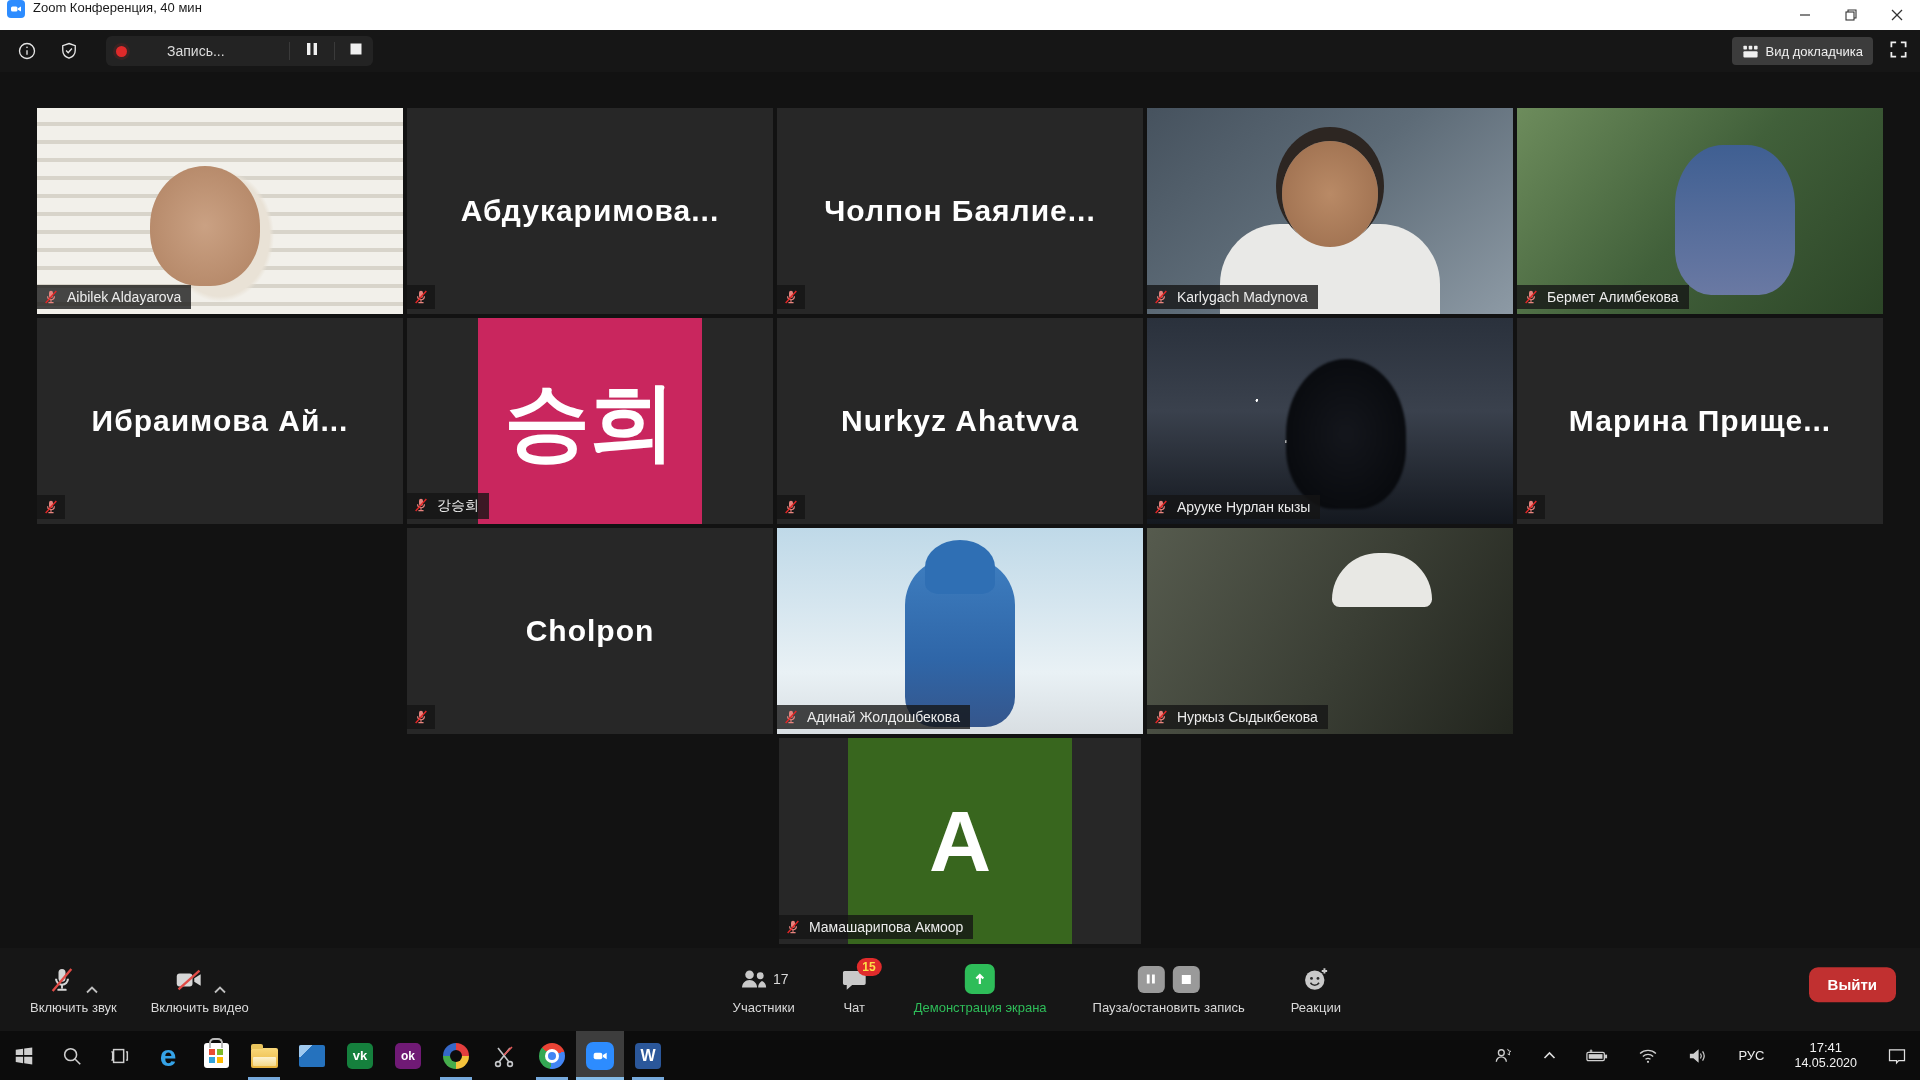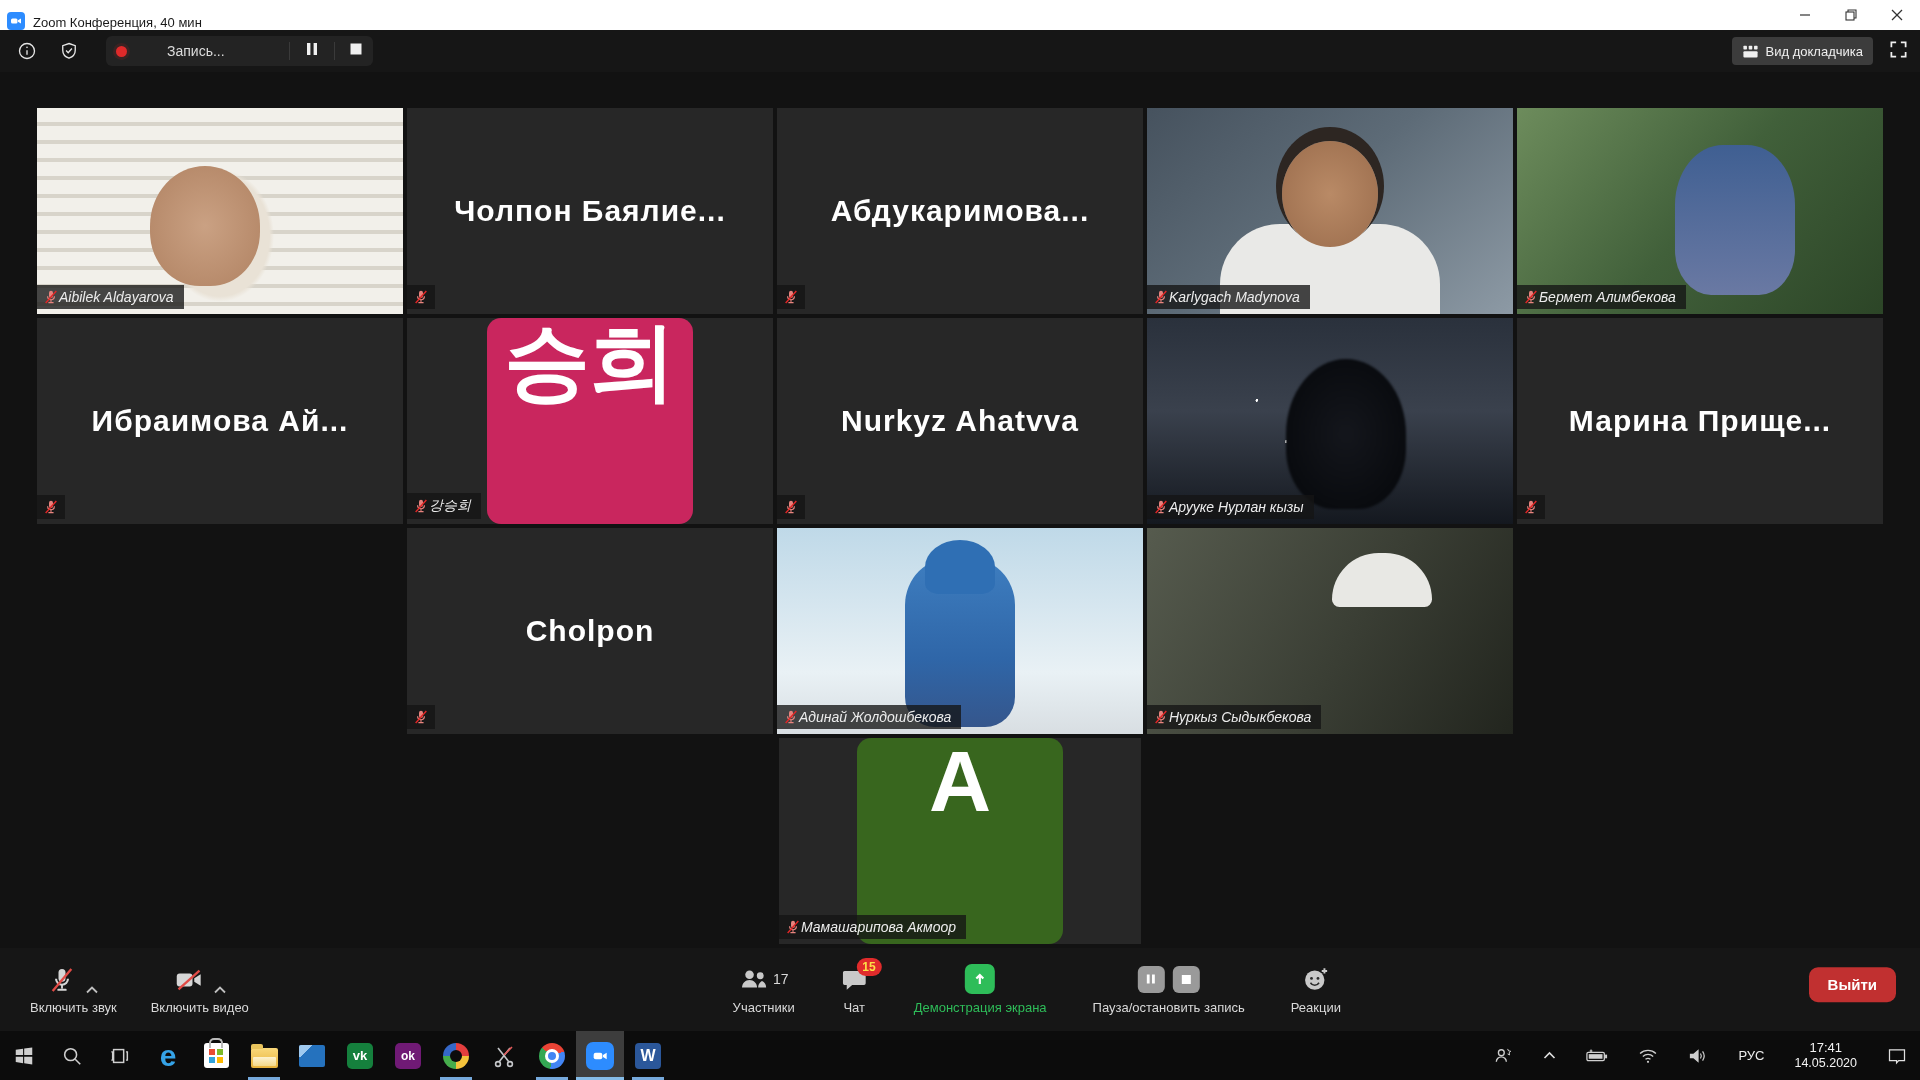--- a/index.html
+++ b/index.html
@@ -1,20 +1,20 @@
 <!DOCTYPE html>
 <html><head>
 <meta charset="utf-8">
 <style>
   * { margin:0; padding:0; box-sizing:border-box; }
   html,body { width:1920px; height:1080px; overflow:hidden; background:#000; }
   body { font-family:"Liberation Sans", sans-serif; }
 
   
-  .titlebar { height:30px; background:#fff; display:flex; align-items:flex-end; position:relative; }
+  .titlebar { height:30px; background:#fff; display:flex; align-items:flex-start; position:relative; }
   .titlebar .app-ico { width:18px; height:18px; border-radius:4px; background:#2D8CFF; margin:0 8px 0 7px;
                        display:flex; align-items:center; justify-content:center; }
   .titlebar .title { font-size:13px; color:#1a1a1a; }
   .win-controls { position:absolute; right:0; top:0; height:30px; display:flex; }
   .win-btn { width:46px; height:30px; display:flex; align-items:center; justify-content:center; }
 
   
   .topbar { height:42px; background:#161616; display:flex; align-items:center; position:relative; }
   .round-btn { width:30px; height:30px; border-radius:50%; display:flex; align-items:center; justify-content:center; margin-left:12px; }
   .rec-pill { margin-left:22px; height:30px; background:#232323; border-radius:6px; display:flex; align-items:center; padding:0 10px; }
@@ -26,25 +26,25 @@
                       gap:7px; padding:0 10px; color:#f0f0f0; font-size:13px; }
 
   
   .stage { height:876px; background:#121212; padding-top:36px; }
   .grid-row { display:flex; justify-content:center; gap:4px; margin-bottom:4px; }
   .tile { position:relative; width:366px; height:206px; background:#272727; overflow:hidden; }
   .tile.active { outline:3px solid #D8E36C; outline-offset:-3px; }
   .grid-row[data-row="4"] .tile { width:362px; }
   .center-name { position:absolute; inset:0; display:flex; align-items:center; justify-content:center;
                  color:#fff; font-weight:bold; font-size:30px; letter-spacing:1px; padding:0 14px; text-align:center; }
-  .avatar-box { position:absolute; top:0; bottom:0; left:50%; transform:translateX(-50%); width:206px;
-                display:flex; justify-content:center;border-radius:14px; }
+  .avatar-box { position:absolute; top:0; bottom:0; left:50%; transform:translateX(-50%); width:224px;
+                display:flex; align-items:center; justify-content:center; }
   .avatar-text { color:#fff; font-size:86px; font-weight:bold; line-height:1; }
-  .name-label { position:absolute; left:0; bottom:5px; display:flex; align-items:center; gap:0;
-                background:rgba(20,20,20,0.78); padding:4px 10px 4px 6px; max-width:95%;font-style:italic; }
+  .name-label { position:absolute; left:0; bottom:5px; display:flex; align-items:flex-start; gap:8px;
+                background:rgba(20,20,20,0.78); padding:4px 10px 4px 6px; max-width:95%; }
   .name-label.mic-only { padding:4px 6px; }
   .name-label .label-text { color:#ececec; font-size:14px; white-space:nowrap; }
 
   
   .scene { position:absolute; inset:0; }
   .scene-aibilek { background:
       radial-gradient(90px 110px at 50% 62%, #e9e2d6 0 55%, transparent 60%),
       repeating-linear-gradient(#f2f0ea 0 14px, #d8d4ca 14px 18px); }
   .scene-aibilek::after { content:""; position:absolute; left:46%; top:28%; width:110px; height:120px;
       border-radius:50% 50% 45% 45%; background:radial-gradient(#caa183, #b08262); transform:translateX(-50%); }
@@ -227,38 +227,38 @@
               <rect x="8" y="19.6" width="8" height="1.7" rx=".8"></rect>
             </g>
         <line x1="4" y1="21" x2="20" y2="3" stroke="#E02626" stroke-width="2.2"></line>
       </svg>
       <span class="label-text">Aibilek Aldayarova</span>
     </div>
   </div>
 
   <div class="tile">
 
+    <div class="center-name">Абдукаримова...</div>
+    <div class="name-label mic-only">
+      <svg class="mic" width="16" height="16" viewBox="0 0 24 24">
+        <g fill="#E8837E">
+              <rect x="9" y="2.5" width="6" height="11" rx="3"></rect>
+              <path d="M6 11a6 6 0 0 0 12 0h-1.8a4.2 4.2 0 0 1-8.4 0z"></path>
+              <rect x="11.2" y="16.2" width="1.6" height="3.2"></rect>
+              <rect x="8" y="19.6" width="8" height="1.7" rx=".8"></rect>
+            </g>
+        <line x1="4" y1="21" x2="20" y2="3" stroke="#E02626" stroke-width="2.2"></line>
+      </svg>
+
+    </div>
+  </div>
+
+  <div class="tile">
+
     <div class="center-name">Чолпон Баялие...</div>
-    <div class="name-label mic-only">
-      <svg class="mic" width="16" height="16" viewBox="0 0 24 24">
-        <g fill="#E8837E">
-              <rect x="9" y="2.5" width="6" height="11" rx="3"></rect>
-              <path d="M6 11a6 6 0 0 0 12 0h-1.8a4.2 4.2 0 0 1-8.4 0z"></path>
-              <rect x="11.2" y="16.2" width="1.6" height="3.2"></rect>
-              <rect x="8" y="19.6" width="8" height="1.7" rx=".8"></rect>
-            </g>
-        <line x1="4" y1="21" x2="20" y2="3" stroke="#E02626" stroke-width="2.2"></line>
-      </svg>
-
-    </div>
-  </div>
-
-  <div class="tile">
-
-    <div class="center-name">Абдукаримова...</div>
     <div class="name-label mic-only">
       <svg class="mic" width="16" height="16" viewBox="0 0 24 24">
         <g fill="#E8837E">
               <rect x="9" y="2.5" width="6" height="11" rx="3"></rect>
               <path d="M6 11a6 6 0 0 0 12 0h-1.8a4.2 4.2 0 0 1-8.4 0z"></path>
               <rect x="11.2" y="16.2" width="1.6" height="3.2"></rect>
               <rect x="8" y="19.6" width="8" height="1.7" rx=".8"></rect>
             </g>
         <line x1="4" y1="21" x2="20" y2="3" stroke="#E02626" stroke-width="2.2"></line>
       </svg>

